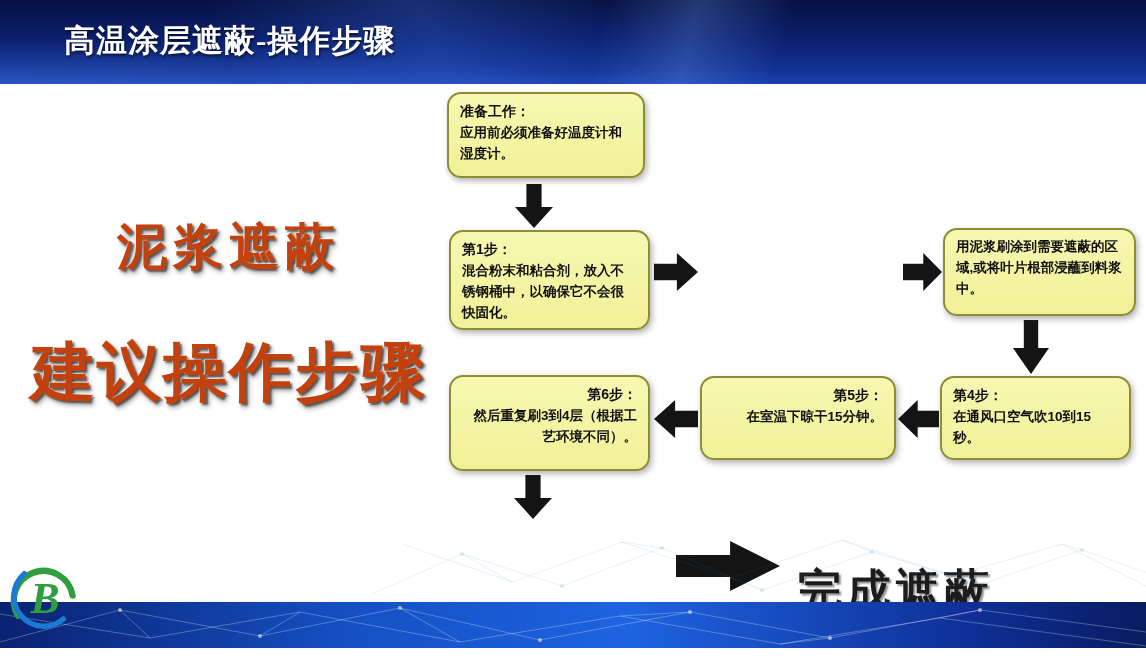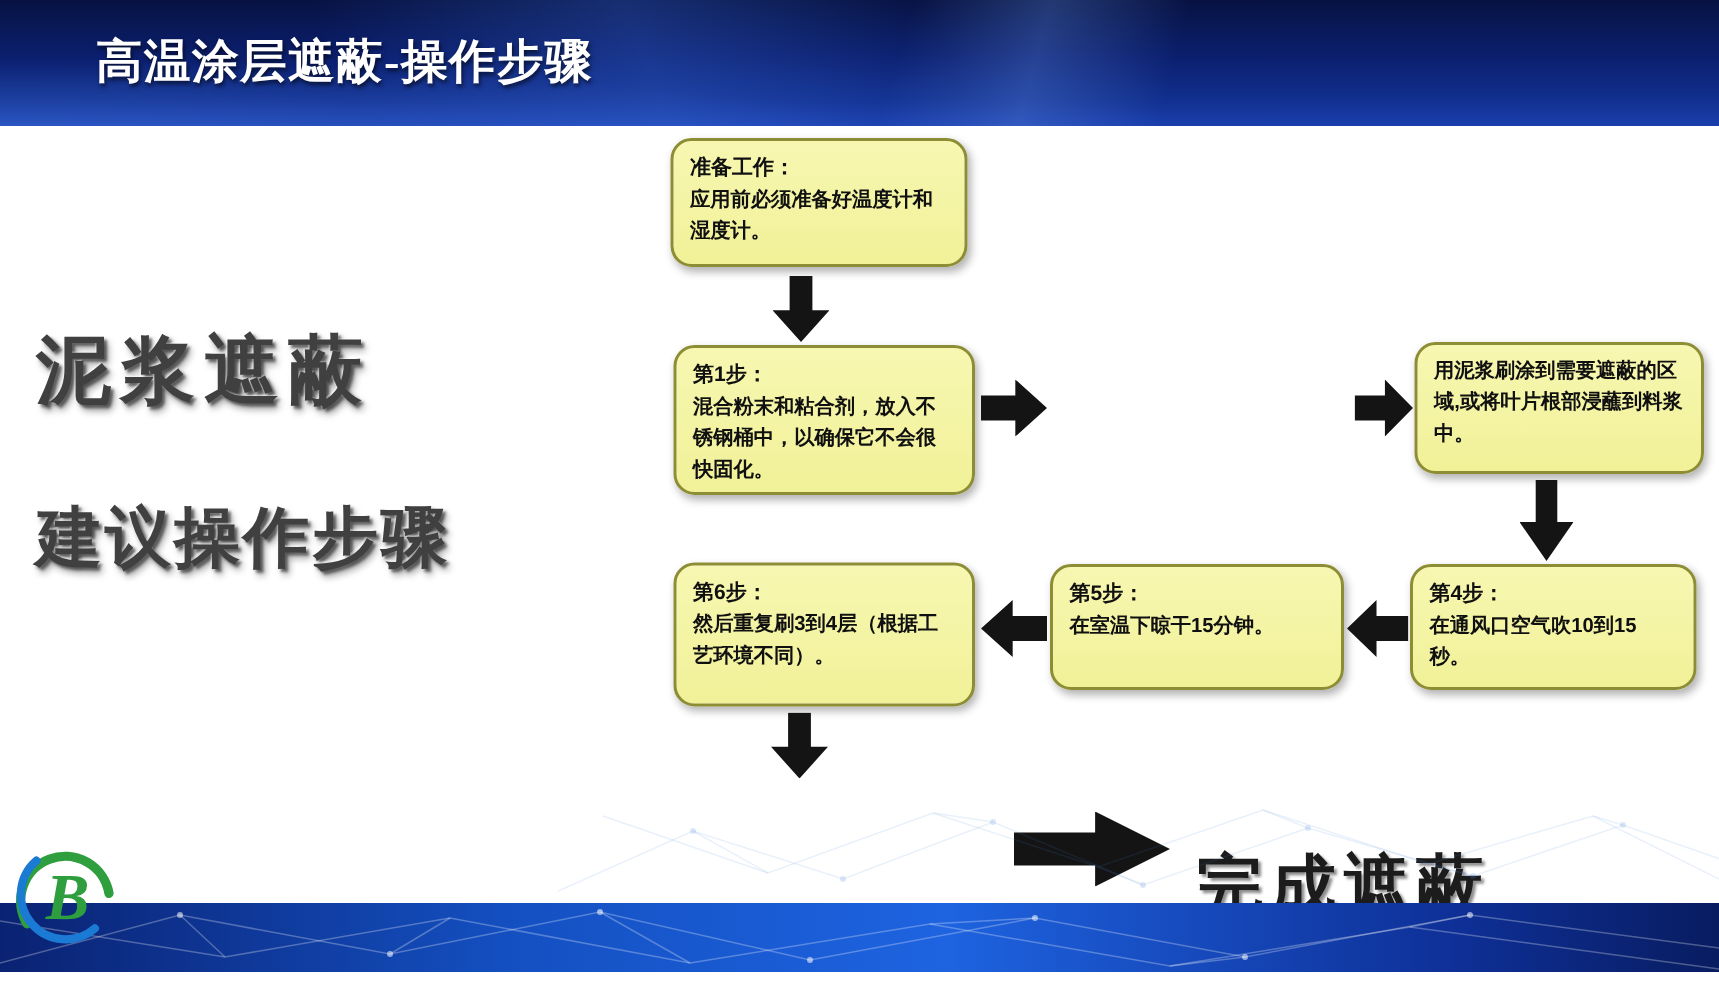--- a/index.html
+++ b/index.html
@@ -14,43 +14,43 @@
           background:
             linear-gradient(105deg,rgba(255,255,255,0) 52%,rgba(120,170,255,.25) 60%,rgba(255,255,255,0) 68%),
             linear-gradient(70deg,rgba(40,90,200,0) 20%,rgba(60,110,220,.30) 38%,rgba(10,30,100,0) 55%),
             radial-gradient(120% 160% at 0% 120%,rgba(90,150,255,.35) 0%,rgba(90,150,255,0) 45%);}
   .header-title{position:absolute;left:64px;top:20px;color:#ffffff;
           font-family:"Liberation Serif","DejaVu Serif",serif;
           font-weight:bold;font-size:31px;letter-spacing:1px;
           text-shadow:1px 2px 3px rgba(0,0,0,.6);}
 
   
-  .side-title{position:absolute;left:24px;top:214px;width:410px;text-align:left;
-          font-family:"Liberation Serif","DejaVu Serif",serif;font-weight:bold;color:#404040;}
+  .side-title{position:absolute;left:24px;top:214px;width:410px;text-align:center;
+          font-family:"Liberation Serif","DejaVu Serif",serif;font-weight:bold;color:#c2410c;}
   .side-line1{font-size:50px;letter-spacing:6px;
           text-shadow:-1px -1px 1px rgba(255,255,255,.45),2px 2px 2px rgba(0,0,0,.55),3px 4px 5px rgba(0,0,0,.35);}
-  .side-line2{font-size:44px;letter-spacing:2px;margin-top:48px;
+  .side-line2{font-size:64px;letter-spacing:2px;margin-top:48px;
           text-shadow:-1px -1px 1px rgba(255,255,255,.45),2px 2px 2px rgba(0,0,0,.55),3px 4px 5px rgba(0,0,0,.35);}
 
   
   .fbox{position:absolute;box-sizing:border-box;
         background:linear-gradient(180deg,#f7f7b2 0%,#f1f198 100%);
         border:2px solid #8d8d35;border-radius:14px;
         padding:7px 11px 6px 11px;
         box-shadow:2px 3px 6px rgba(0,0,0,.30);
         color:#101010;font-weight:bold;font-size:13.5px;line-height:1.55;}
   .fbox .bt{display:block;font-size:14px;}
 
   .b-prep {left:447px;top:92px;width:198px;height:86px;}
   .b-s1   {left:449px;top:230px;width:201px;height:100px;}
   .b-s2   {left:700px;top:228px;width:200px;height:88px;}
   .b-s3   {left:943px;top:228px;width:193px;height:88px;}
   .b-s4   {left:940px;top:376px;width:191px;height:84px;}
-  .b-s5   {left:700px;top:376px;width:196px;height:84px;}
-  .b-s6   {left:449px;top:375px;width:201px;height:96px;}
+  .b-s5   {left:700px;top:376px;width:196px;height:84px;text-align:right;}
+  .b-s6   {left:449px;top:375px;width:201px;height:96px;text-align:right;}
   .b-s7   {left:449px;top:521px;width:201px;height:96px;}
 
   
   .arrow{position:absolute;background:#141414;}
   .ar-right{clip-path:polygon(0 28%,52% 28%,52% 0,100% 50%,52% 100%,52% 72%,0 72%);}
   .ar-left {clip-path:polygon(100% 28%,48% 28%,48% 0,0 50%,48% 100%,48% 72%,100% 72%);}
   .ar-down {clip-path:polygon(30% 0,70% 0,70% 52%,100% 52%,50% 100%,0 52%,30% 52%);}
 
   .a-prep-1{left:515px;top:184px;width:38px;height:44px;}
   .a-1-2   {left:654px;top:253px;width:44px;height:38px;}

